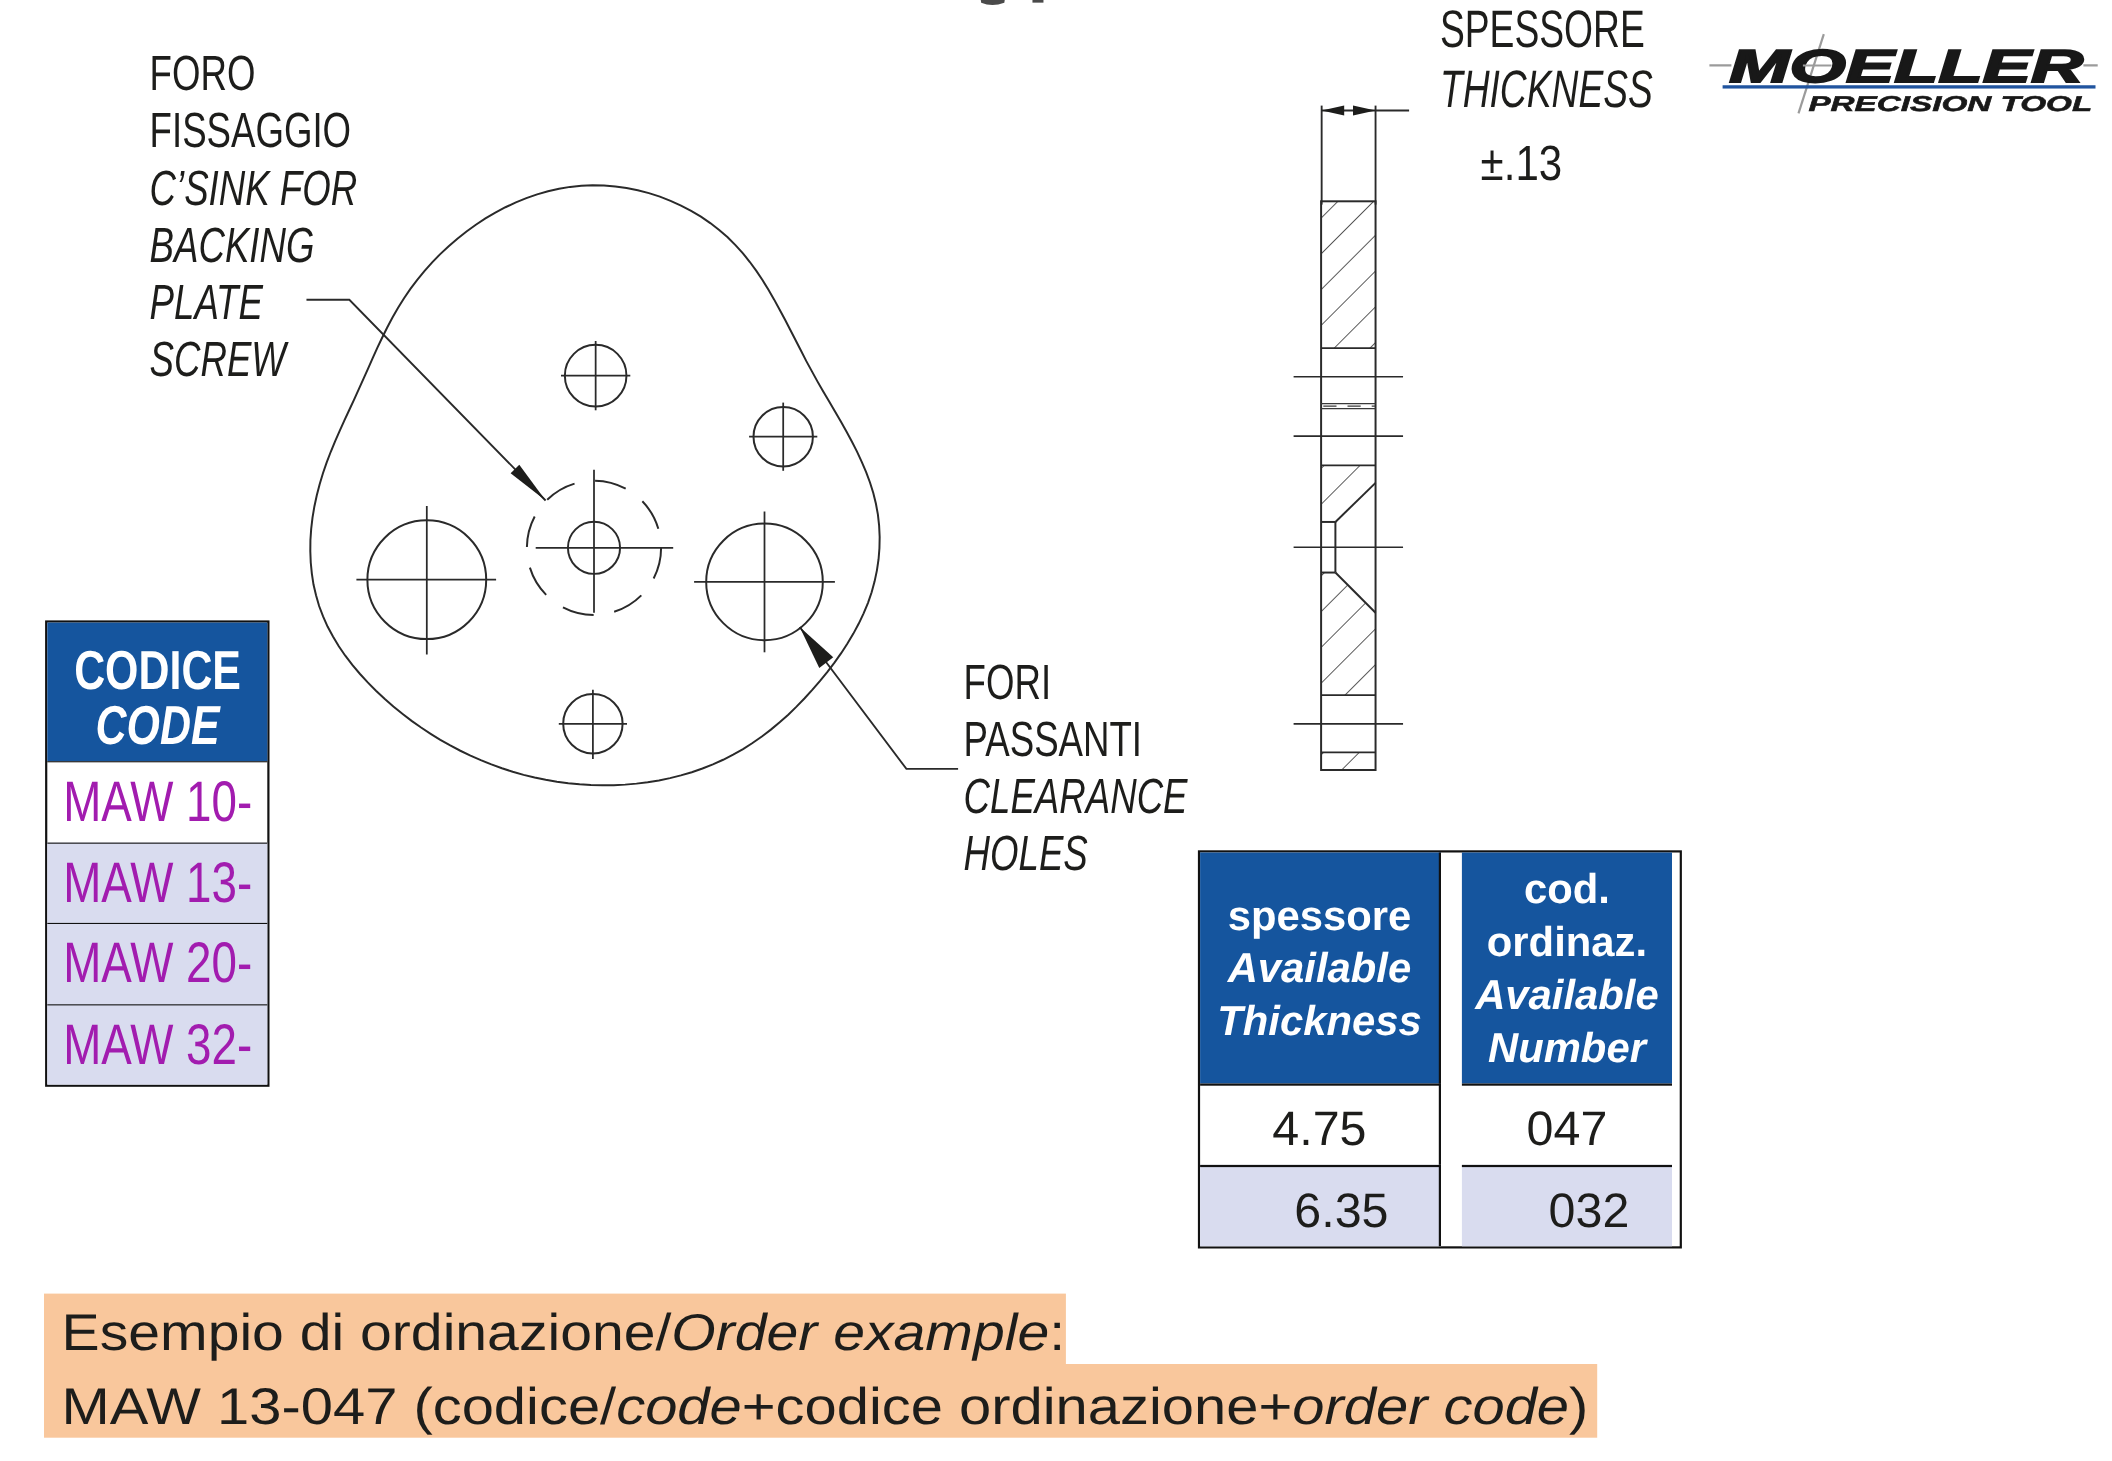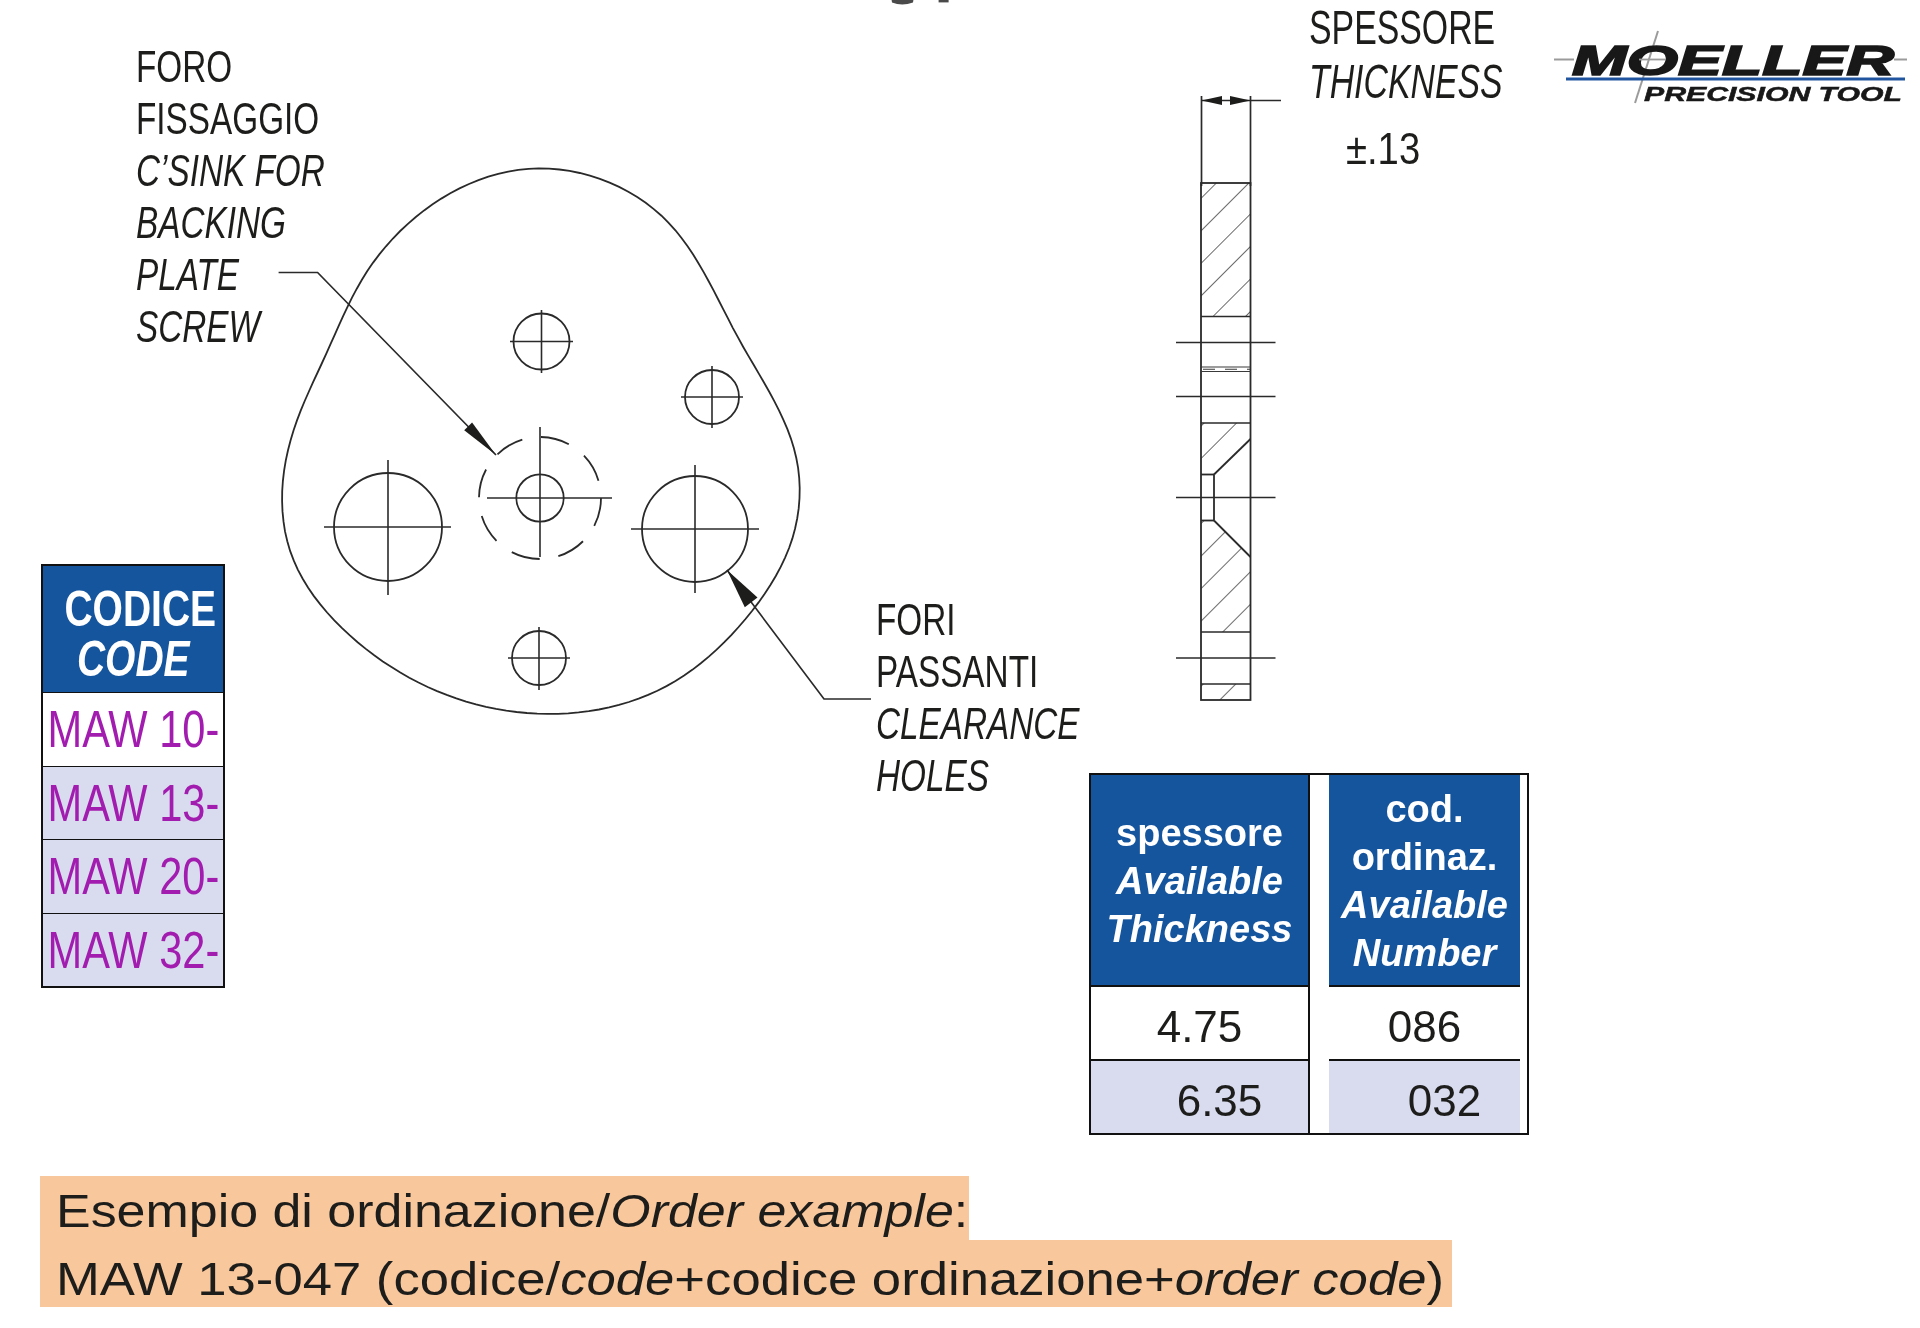--- a/index.html
+++ b/index.html
@@ -2,21 +2,21 @@
 <html><head>
 <meta charset="utf-8">
 <style>
 * { margin:0; padding:0; box-sizing:border-box; }
 html,body { width:1920px; height:1328px; background:#fff; font-family:"Liberation Sans", sans-serif; overflow:hidden; }
 #page { position:relative; width:1920px; height:1328px; background:#fff; }
 .lbl { position:absolute; color:#1d1d1b; font-size:45px; line-height:52px; white-space:nowrap; transform:scaleX(0.74); transform-origin:left top; }
 .it { font-style:italic; }
 svg.draw { position:absolute; left:0; top:0; }
 
-#ltab { position:absolute; left:41px; top:564px; width:184px; border:2px solid #111; }
+#ltab { position:absolute; left:41px; top:564px; width:204px; border:2px solid #111; }
 #ltab .hdr { background:#15559e; color:#fff; height:126px; text-align:center; font-weight:bold; font-size:50px; line-height:50px; padding-top:18px; }
 #ltab .row { height:73.5px; border-top:1.6px solid #111; font-size:52px; color:#a21caf; display:flex; align-items:center; justify-content:center; }
 #ltab .alt { background:#d9dcef; }
 .cx { display:inline-block; transform:scaleX(0.80); transform-origin:center; white-space:nowrap; }
 .cxc { display:inline-block; transform:scaleX(0.78); transform-origin:center; white-space:nowrap; }
 
 #rtab { position:absolute; left:1089px; top:773px; width:440px; border:2.5px solid #111; display:flex; flex-wrap:wrap; }
 #rtab .c1 { width:219px; border-right:2px solid #111; }
 #rtab .c2 { width:191px;margin-left:19px; }
 #rtab .h { background:#15559e; color:#fff; height:210px; font-weight:bold; font-size:38px; line-height:48px; text-align:center; display:flex; flex-direction:column; justify-content:center; padding-top:2px; }
@@ -138,21 +138,21 @@
         <span class="it">Available</span>
         <span class="it">Thickness</span>
       </div>
   <div class="c2 h">
         <span>cod.</span>
         <span>ordinaz.</span>
         <span class="it">Available</span>
         <span class="it">Number</span>
       </div>
   <div class="c1 d">4.75</div>
-  <div class="c2 d">086</div>
+  <div class="c2 d">047</div>
   <div class="c1 d alt">6.35</div>
   <div class="c2 d alt">032</div>
 </div>
 
 <div class="orange" style="left:40px; top:1176px; width:929px; height:64px;"></div>
 <div class="orange" style="left:40px; top:1240px; width:1412px; height:67px;"></div>
 <div class="otext" style="left:56px; top:1183px; transform:scaleX(1.105); transform-origin:left top;">Esempio di ordinazione/<span class="it">Order example</span>:</div>
 <div class="otext" style="left:56px; top:1251px; transform:scaleX(1.12); transform-origin:left top;">MAW 13-047 (codice/<span class="it">code</span>+codice ordinazione+<span class="it">order code</span>)</div>
 
 <div id="logo">

